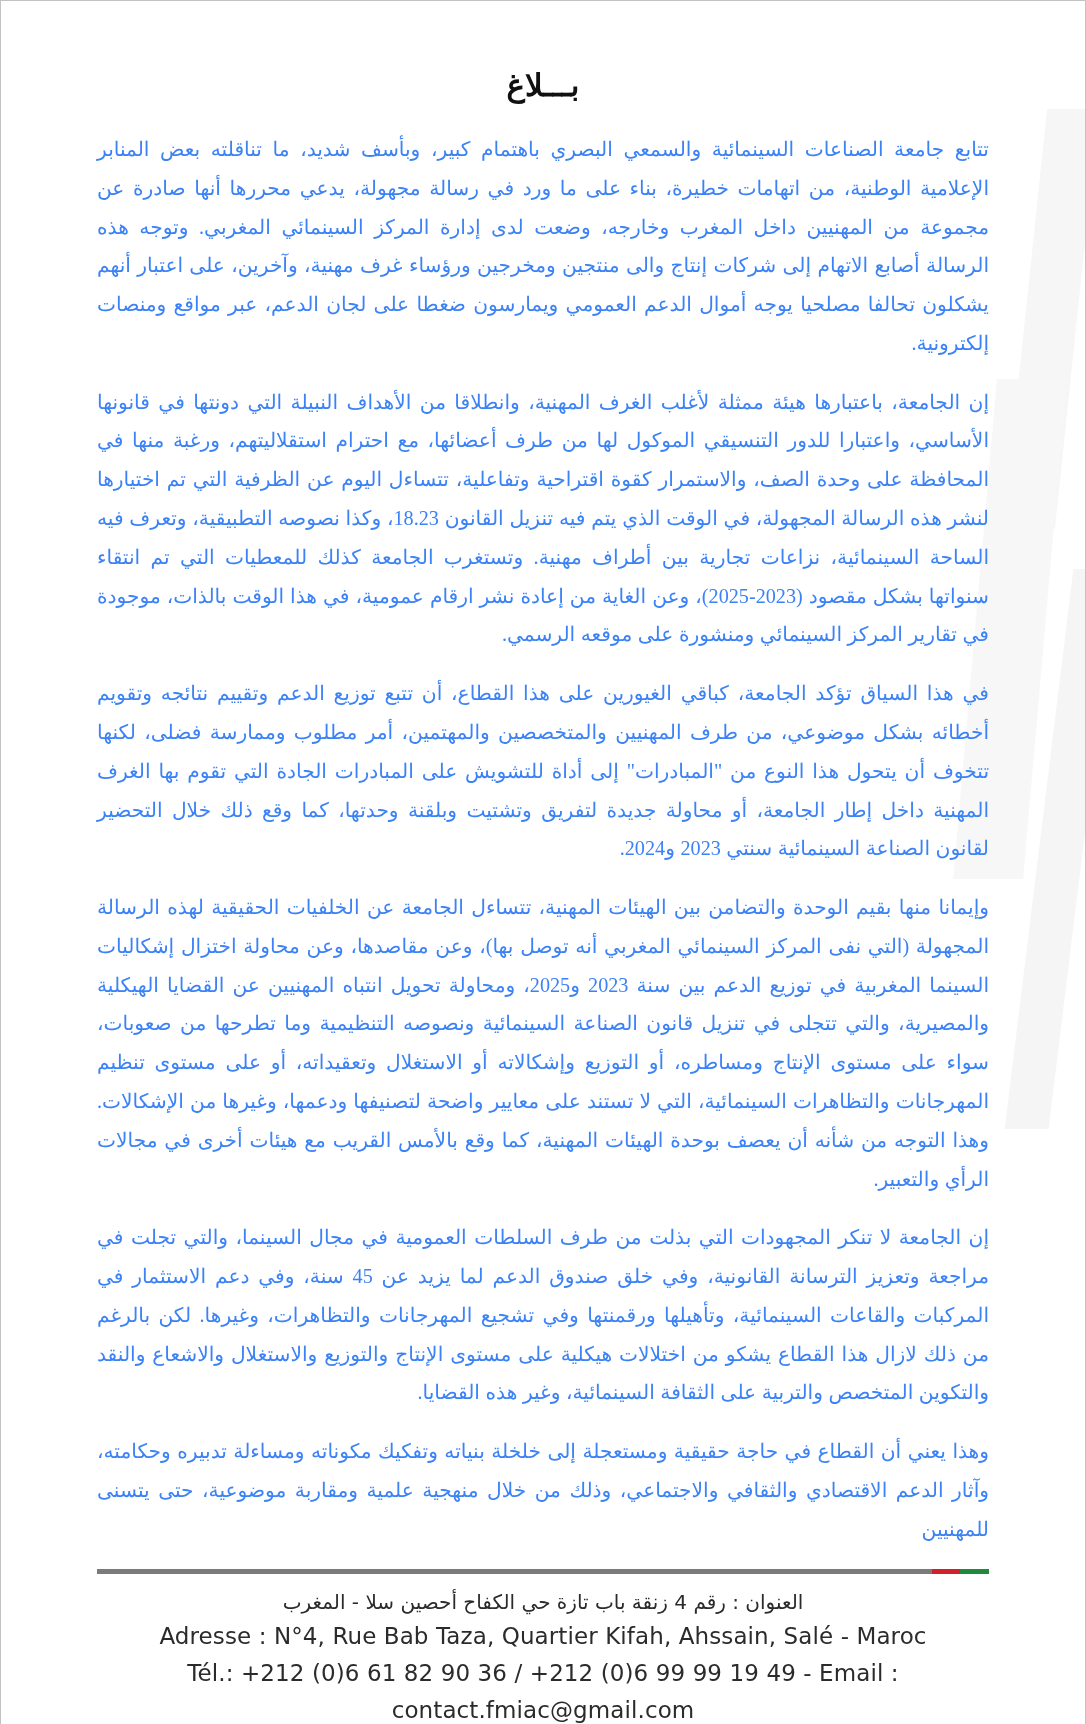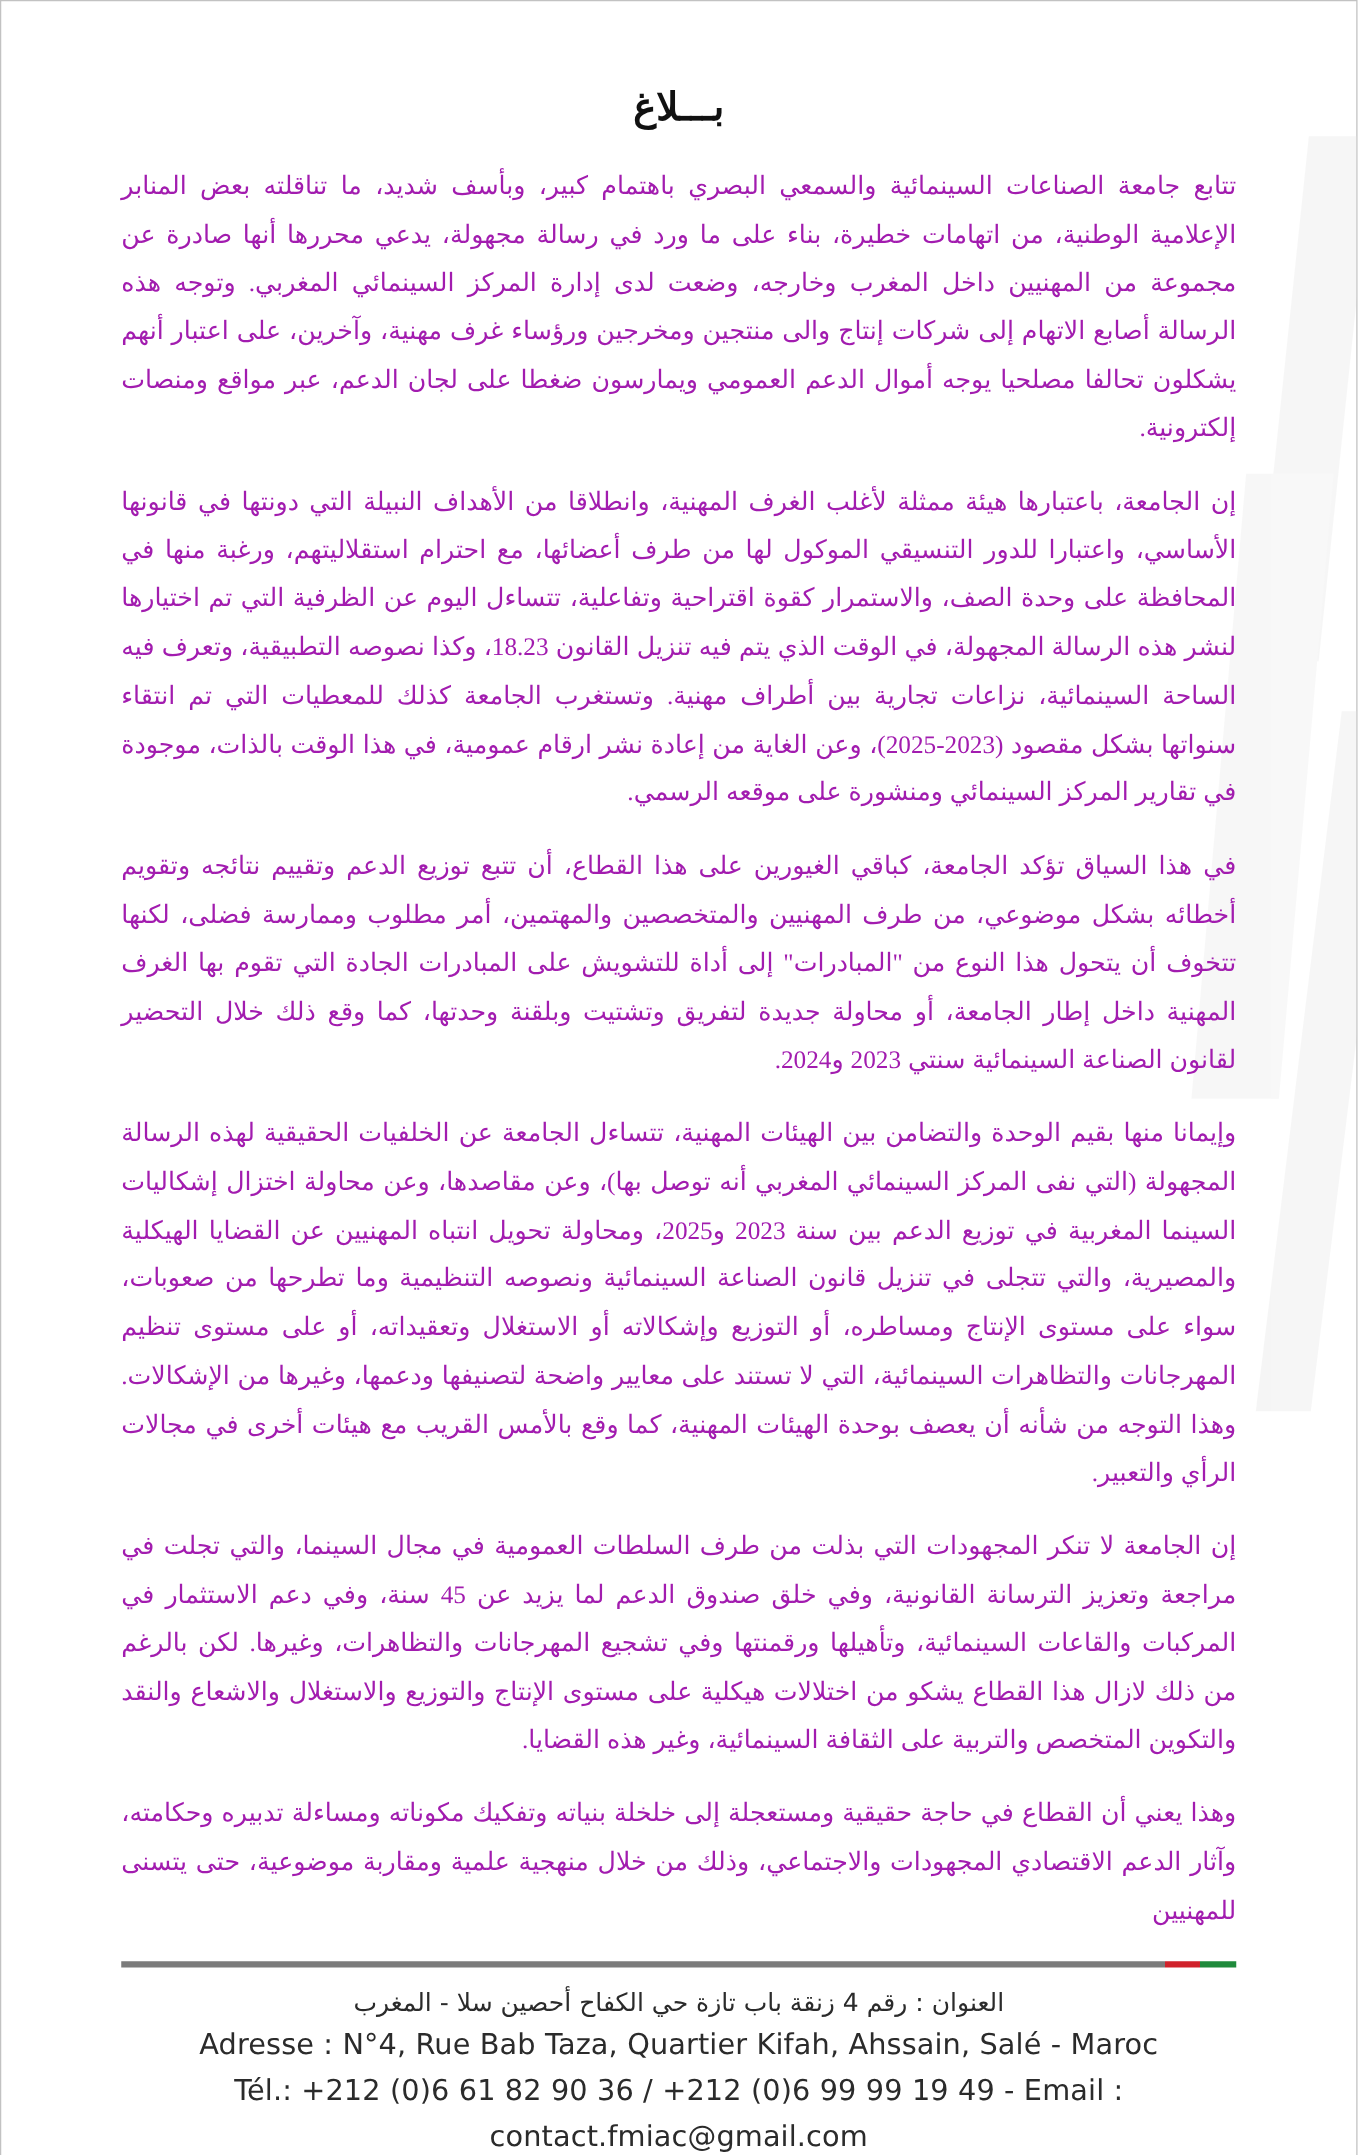--- a/index.html
+++ b/index.html
@@ -66,21 +66,21 @@
     color: #111;
   }
 
   .para {
     position: relative;
     z-index: 2;
     font-size: 20.2px;
     line-height: 1.92;
     text-align: justify;
     text-align-last: right;
-    color: #a21caf;
+    color: #3b82f6;
     margin: 0 0 20px 0;
     direction: rtl;
     word-spacing: 0.5px;
   }
   .para.last-center-tail { text-align: justify; }
 
   
   .footer-rule {
     position: relative;
     z-index: 2;
@@ -149,21 +149,21 @@
         <div class="band b3"></div>
       </div>
 
       <h1 class="doc-title">بـــلاغ</h1>
 
       <p class="para">تتابع جامعة الصناعات السينمائية والسمعي البصري باهتمام كبير، وبأسف شديد، ما تناقلته بعض المنابر الإعلامية الوطنية، من اتهامات خطيرة، بناء على ما ورد في رسالة مجهولة، يدعي محررها أنها صادرة عن مجموعة من المهنيين داخل المغرب وخارجه، وضعت لدى إدارة المركز السينمائي المغربي. وتوجه هذه الرسالة أصابع الاتهام إلى شركات إنتاج والى منتجين ومخرجين ورؤساء غرف مهنية، وآخرين، على اعتبار أنهم يشكلون تحالفا مصلحيا يوجه أموال الدعم العمومي ويمارسون ضغطا على لجان الدعم، عبر مواقع ومنصات إلكترونية.</p>
       <p class="para">إن الجامعة، باعتبارها هيئة ممثلة لأغلب الغرف المهنية، وانطلاقا من الأهداف النبيلة التي دونتها في قانونها الأساسي، واعتبارا للدور التنسيقي الموكول لها من طرف أعضائها، مع احترام استقلاليتهم، ورغبة منها في المحافظة على وحدة الصف، والاستمرار كقوة اقتراحية وتفاعلية، تتساءل اليوم عن الظرفية التي تم اختيارها لنشر هذه الرسالة المجهولة، في الوقت الذي يتم فيه تنزيل القانون 18.23، وكذا نصوصه التطبيقية، وتعرف فيه الساحة السينمائية، نزاعات تجارية بين أطراف مهنية. وتستغرب الجامعة كذلك للمعطيات التي تم انتقاء سنواتها بشكل مقصود (2023-2025)، وعن الغاية من إعادة نشر ارقام عمومية، في هذا الوقت بالذات، موجودة في تقارير المركز السينمائي ومنشورة على موقعه الرسمي.</p>
       <p class="para">في هذا السياق تؤكد الجامعة، كباقي الغيورين على هذا القطاع، أن تتبع توزيع الدعم وتقييم نتائجه وتقويم أخطائه بشكل موضوعي، من طرف المهنيين والمتخصصين والمهتمين، أمر مطلوب وممارسة فضلى، لكنها تتخوف أن يتحول هذا النوع من "المبادرات" إلى أداة للتشويش على المبادرات الجادة التي تقوم بها الغرف المهنية داخل إطار الجامعة، أو محاولة جديدة لتفريق وتشتيت وبلقنة وحدتها، كما وقع ذلك خلال التحضير لقانون الصناعة السينمائية سنتي 2023 و2024.</p>
       <p class="para">وإيمانا منها بقيم الوحدة والتضامن بين الهيئات المهنية، تتساءل الجامعة عن الخلفيات الحقيقية لهذه الرسالة المجهولة (التي نفى المركز السينمائي المغربي أنه توصل بها)، وعن مقاصدها، وعن محاولة اختزال إشكاليات السينما المغربية في توزيع الدعم بين سنة 2023 و2025، ومحاولة تحويل انتباه المهنيين عن القضايا الهيكلية والمصيرية، والتي تتجلى في تنزيل قانون الصناعة السينمائية ونصوصه التنظيمية وما تطرحها من صعوبات، سواء على مستوى الإنتاج ومساطره، أو التوزيع وإشكالاته أو الاستغلال وتعقيداته، أو على مستوى تنظيم المهرجانات والتظاهرات السينمائية، التي لا تستند على معايير واضحة لتصنيفها ودعمها، وغيرها من الإشكالات. وهذا التوجه من شأنه أن يعصف بوحدة الهيئات المهنية، كما وقع بالأمس القريب مع هيئات أخرى في مجالات الرأي والتعبير.</p>
       <p class="para">إن الجامعة لا تنكر المجهودات التي بذلت من طرف السلطات العمومية في مجال السينما، والتي تجلت في مراجعة وتعزيز الترسانة القانونية، وفي خلق صندوق الدعم لما يزيد عن 45 سنة، وفي دعم الاستثمار في المركبات والقاعات السينمائية، وتأهيلها ورقمنتها وفي تشجيع المهرجانات والتظاهرات، وغيرها. لكن بالرغم من ذلك لازال هذا القطاع يشكو من اختلالات هيكلية على مستوى الإنتاج والتوزيع والاستغلال والاشعاع والنقد والتكوين المتخصص والتربية على الثقافة السينمائية، وغير هذه القضايا.</p>
-      <p class="para last-center-tail">وهذا يعني أن القطاع في حاجة حقيقية ومستعجلة إلى خلخلة بنياته وتفكيك مكوناته ومساءلة تدبيره وحكامته، وآثار الدعم الاقتصادي المجهودات والاجتماعي، وذلك من خلال منهجية علمية ومقاربة موضوعية، حتى يتسنى للمهنيين</p>
+      <p class="para last-center-tail">وهذا يعني أن القطاع في حاجة حقيقية ومستعجلة إلى خلخلة بنياته وتفكيك مكوناته ومساءلة تدبيره وحكامته، وآثار الدعم الاقتصادي والثقافي والاجتماعي، وذلك من خلال منهجية علمية ومقاربة موضوعية، حتى يتسنى للمهنيين</p>
 
       <div class="footer-rule">
         <span class="seg-green"></span>
         <span class="seg-red"></span>
         <span class="seg-grey"></span>
       </div>
 
       <div class="footer-block">
         <div class="footer-line ar">العنوان : رقم 4 زنقة باب تازة حي الكفاح أحصين سلا - المغرب</div>
         <div class="footer-line lat">Adresse : N°4, Rue Bab Taza, Quartier Kifah, Ahssain, Salé - Maroc</div>

